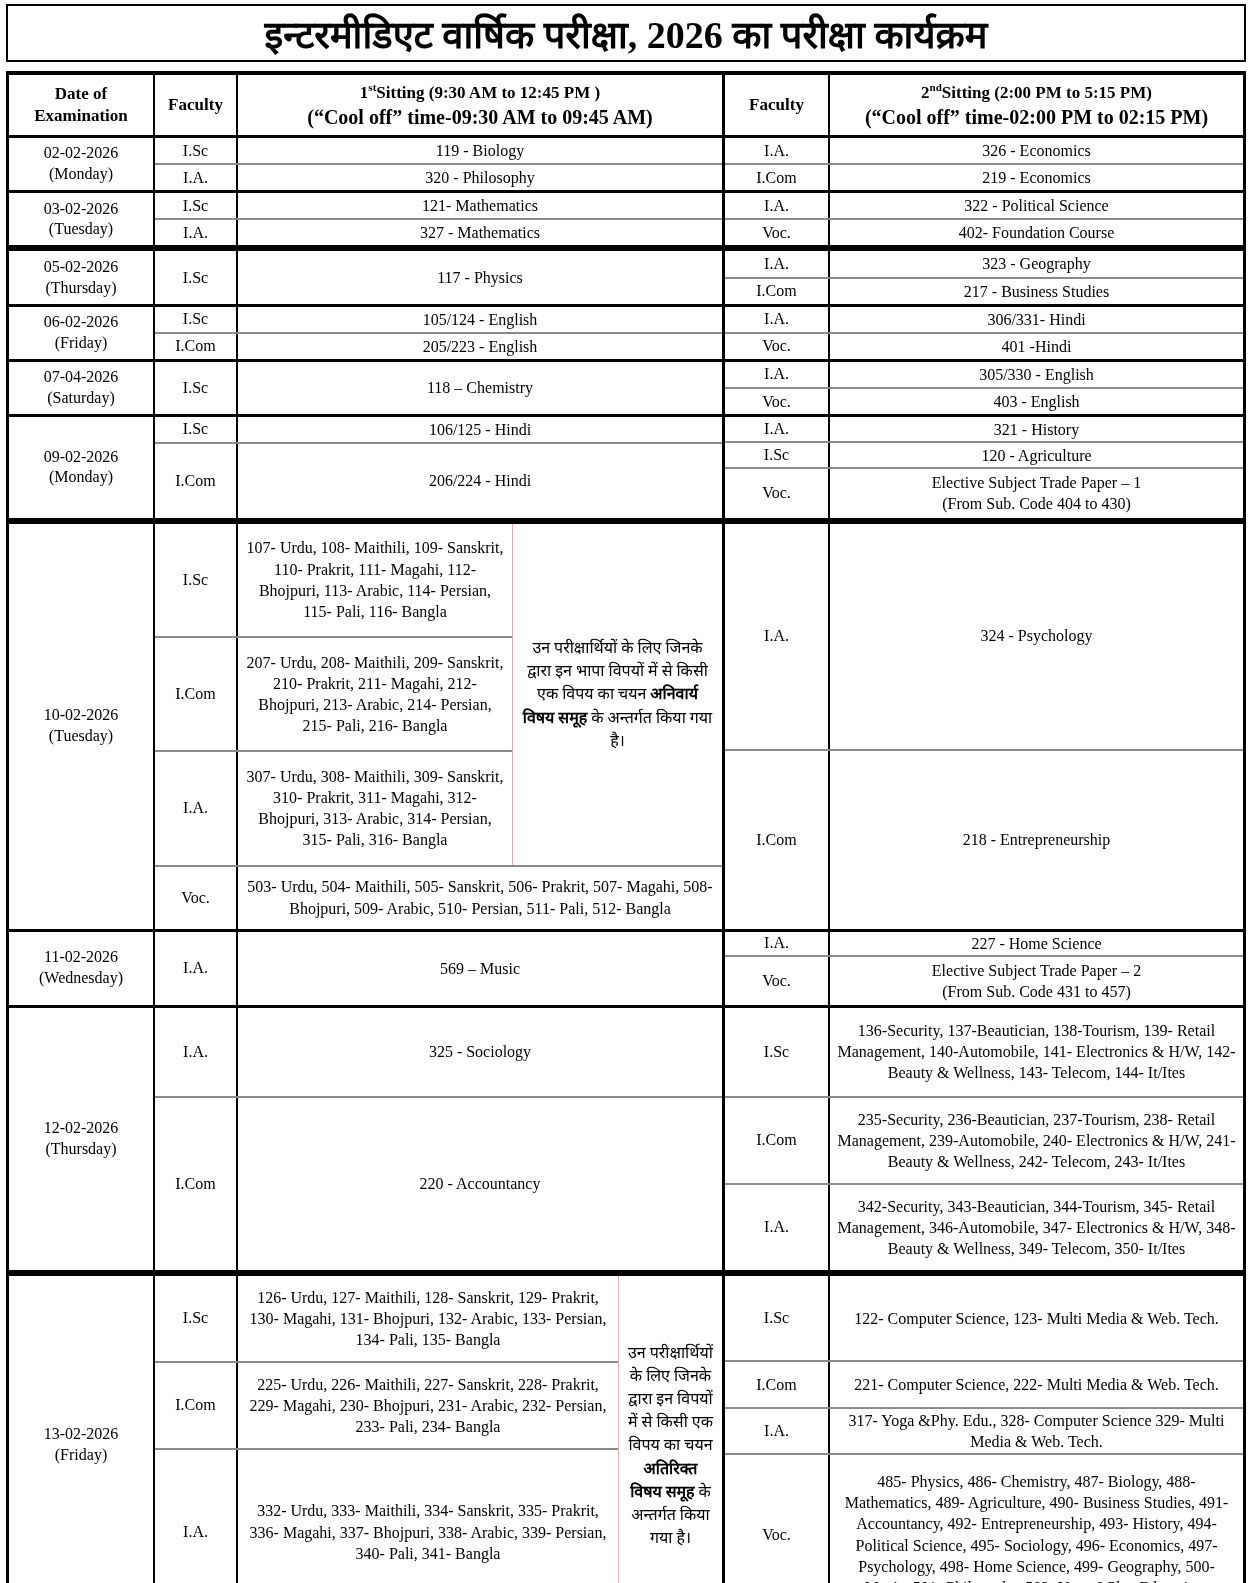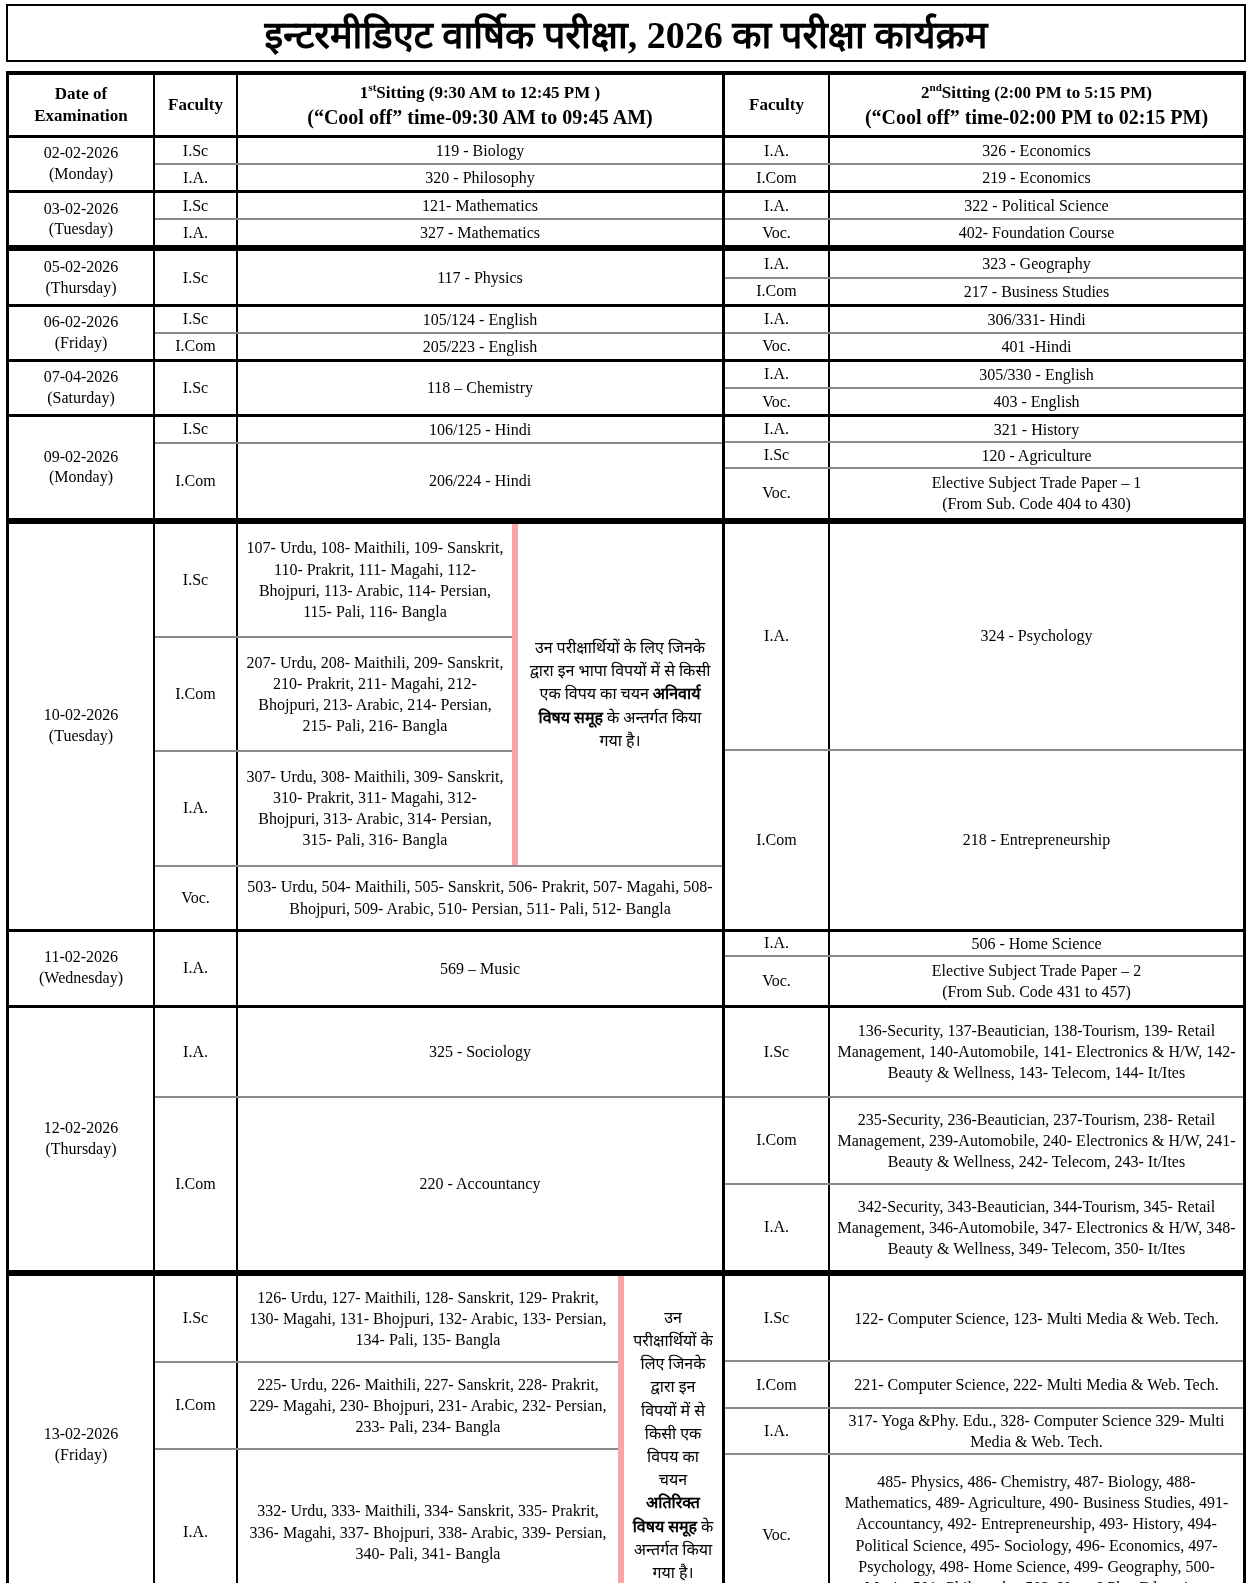--- a/index.html
+++ b/index.html
@@ -29,21 +29,21 @@
     font-size:16px;line-height:1.32;padding:2px 6px;box-sizing:border-box;border-radius:26px;}
   .r-fac{width:105px;flex:0 0 105px;border-right:2px solid #000;display:flex;align-items:center;justify-content:center;
     font-size:16px;text-align:center;box-sizing:border-box;padding:1px;}
   .r-subj{flex:1 1 auto;display:flex;flex-direction:column;align-items:center;justify-content:center;text-align:center;
     font-size:16px;line-height:1.32;padding:2px 6px;box-sizing:border-box;}
 
   .split{display:flex;flex:1 1 auto;align-items:stretch;}
   .split-rows{display:flex;flex-direction:column;box-sizing:border-box;}
   .b6 .split-rows{width:357px;flex:0 0 357px;}
   .b9 .split-rows{width:463px;flex:0 0 463px;}
-  .note-cell{flex:1 1 auto;border-left:6px solid #fca5a5;display:flex;align-items:center;justify-content:center;
+  .note-cell{flex:1 1 auto;border-left:1px solid #fca5a5;display:flex;align-items:center;justify-content:center;
     text-align:center;font-size:16px;line-height:1.45;padding:4px 8px;box-sizing:border-box;}
   .thead .c-date,.thead .l-fac,.thead .r-fac{font-weight:bold;font-size:17px;}
   .sitting{padding:2px 4px;}
   .sit1{font-weight:bold;font-size:17px;}
   .sit1 sup{font-size:11px;}
   .sit2{font-weight:bold;font-size:20px;}
 
   b{font-weight:bold;}
 </style>
 </head>
@@ -346,21 +346,21 @@
             <div class="l-fac">I.A.</div>
             <div class="l-subj">
               <div>569 – Music</div>
             </div>
           </div>
       </div>
       <div class="c-right">
         <div class="rrow" style="flex:1;min-height:20px;">
             <div class="r-fac">I.A.</div>
             <div class="r-subj">
-              <div>506 - Home Science</div>
+              <div>227 - Home Science</div>
             </div>
           </div>
         <div class="rrow" style="flex:2;min-height:40px;">
             <div class="r-fac">Voc.</div>
             <div class="r-subj">
               <div>Elective Subject Trade Paper – 2</div>
               <div>(From Sub. Code 431 to 457)</div>
             </div>
           </div>
       </div>

